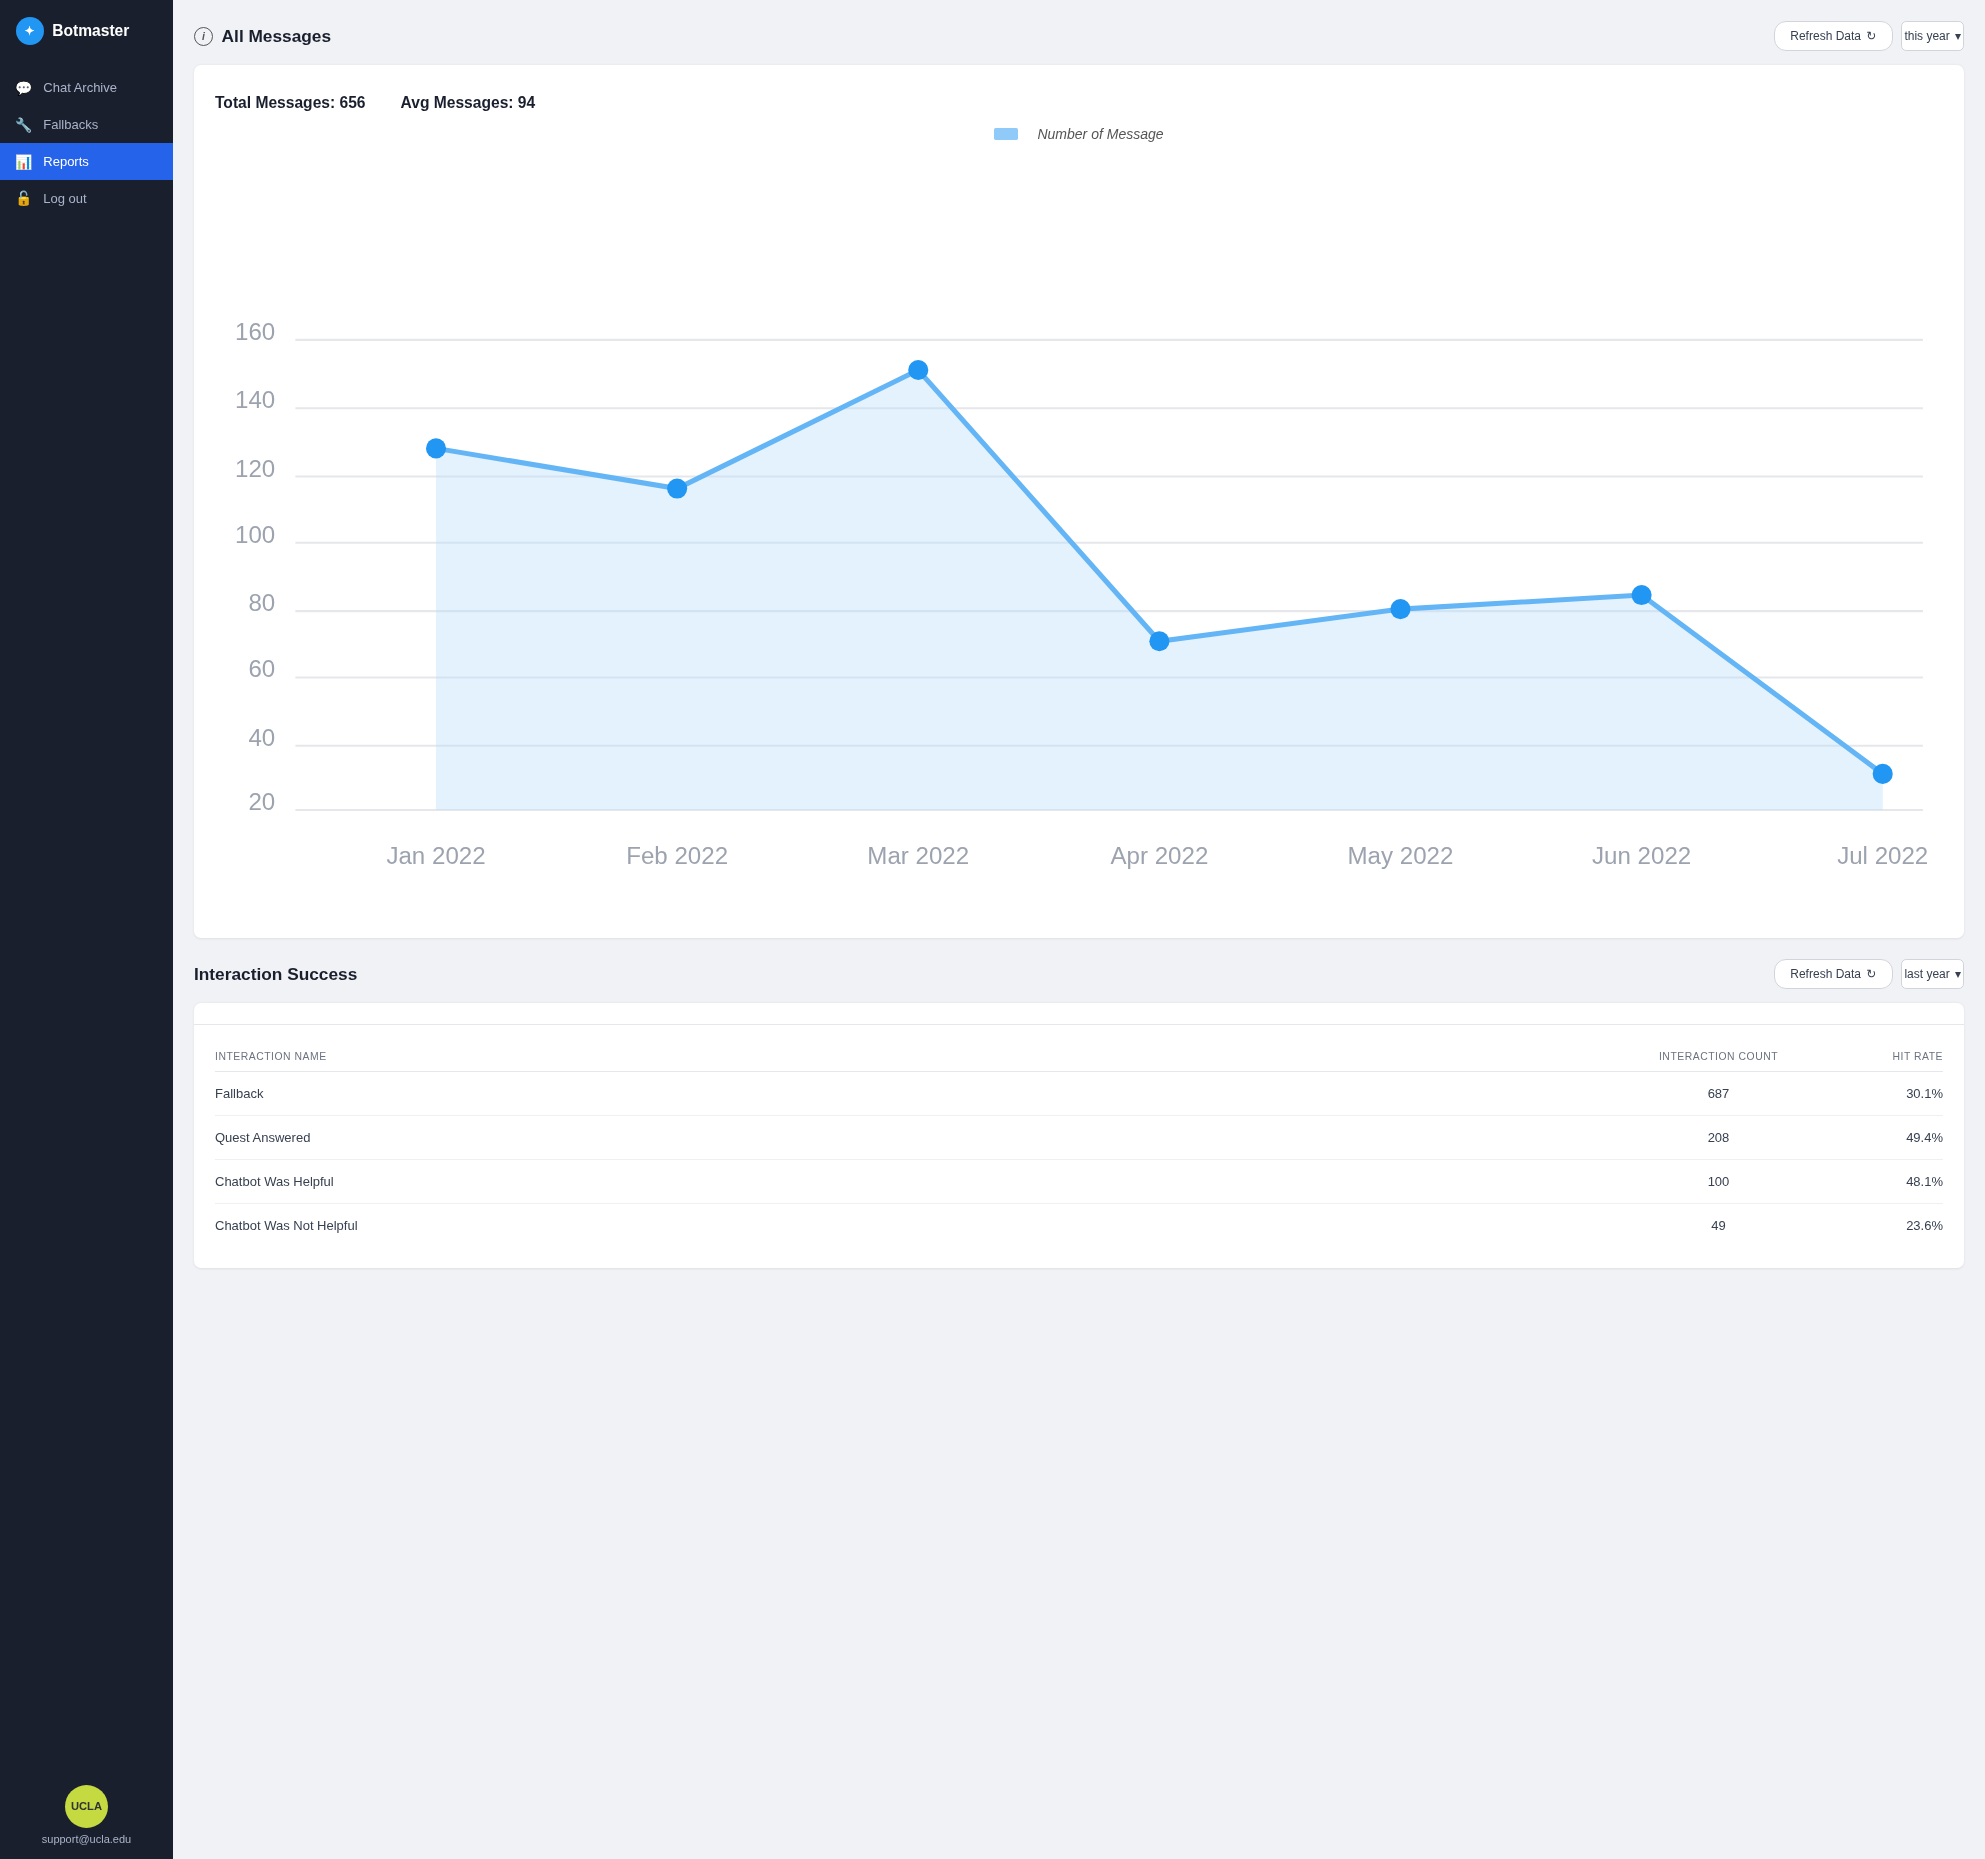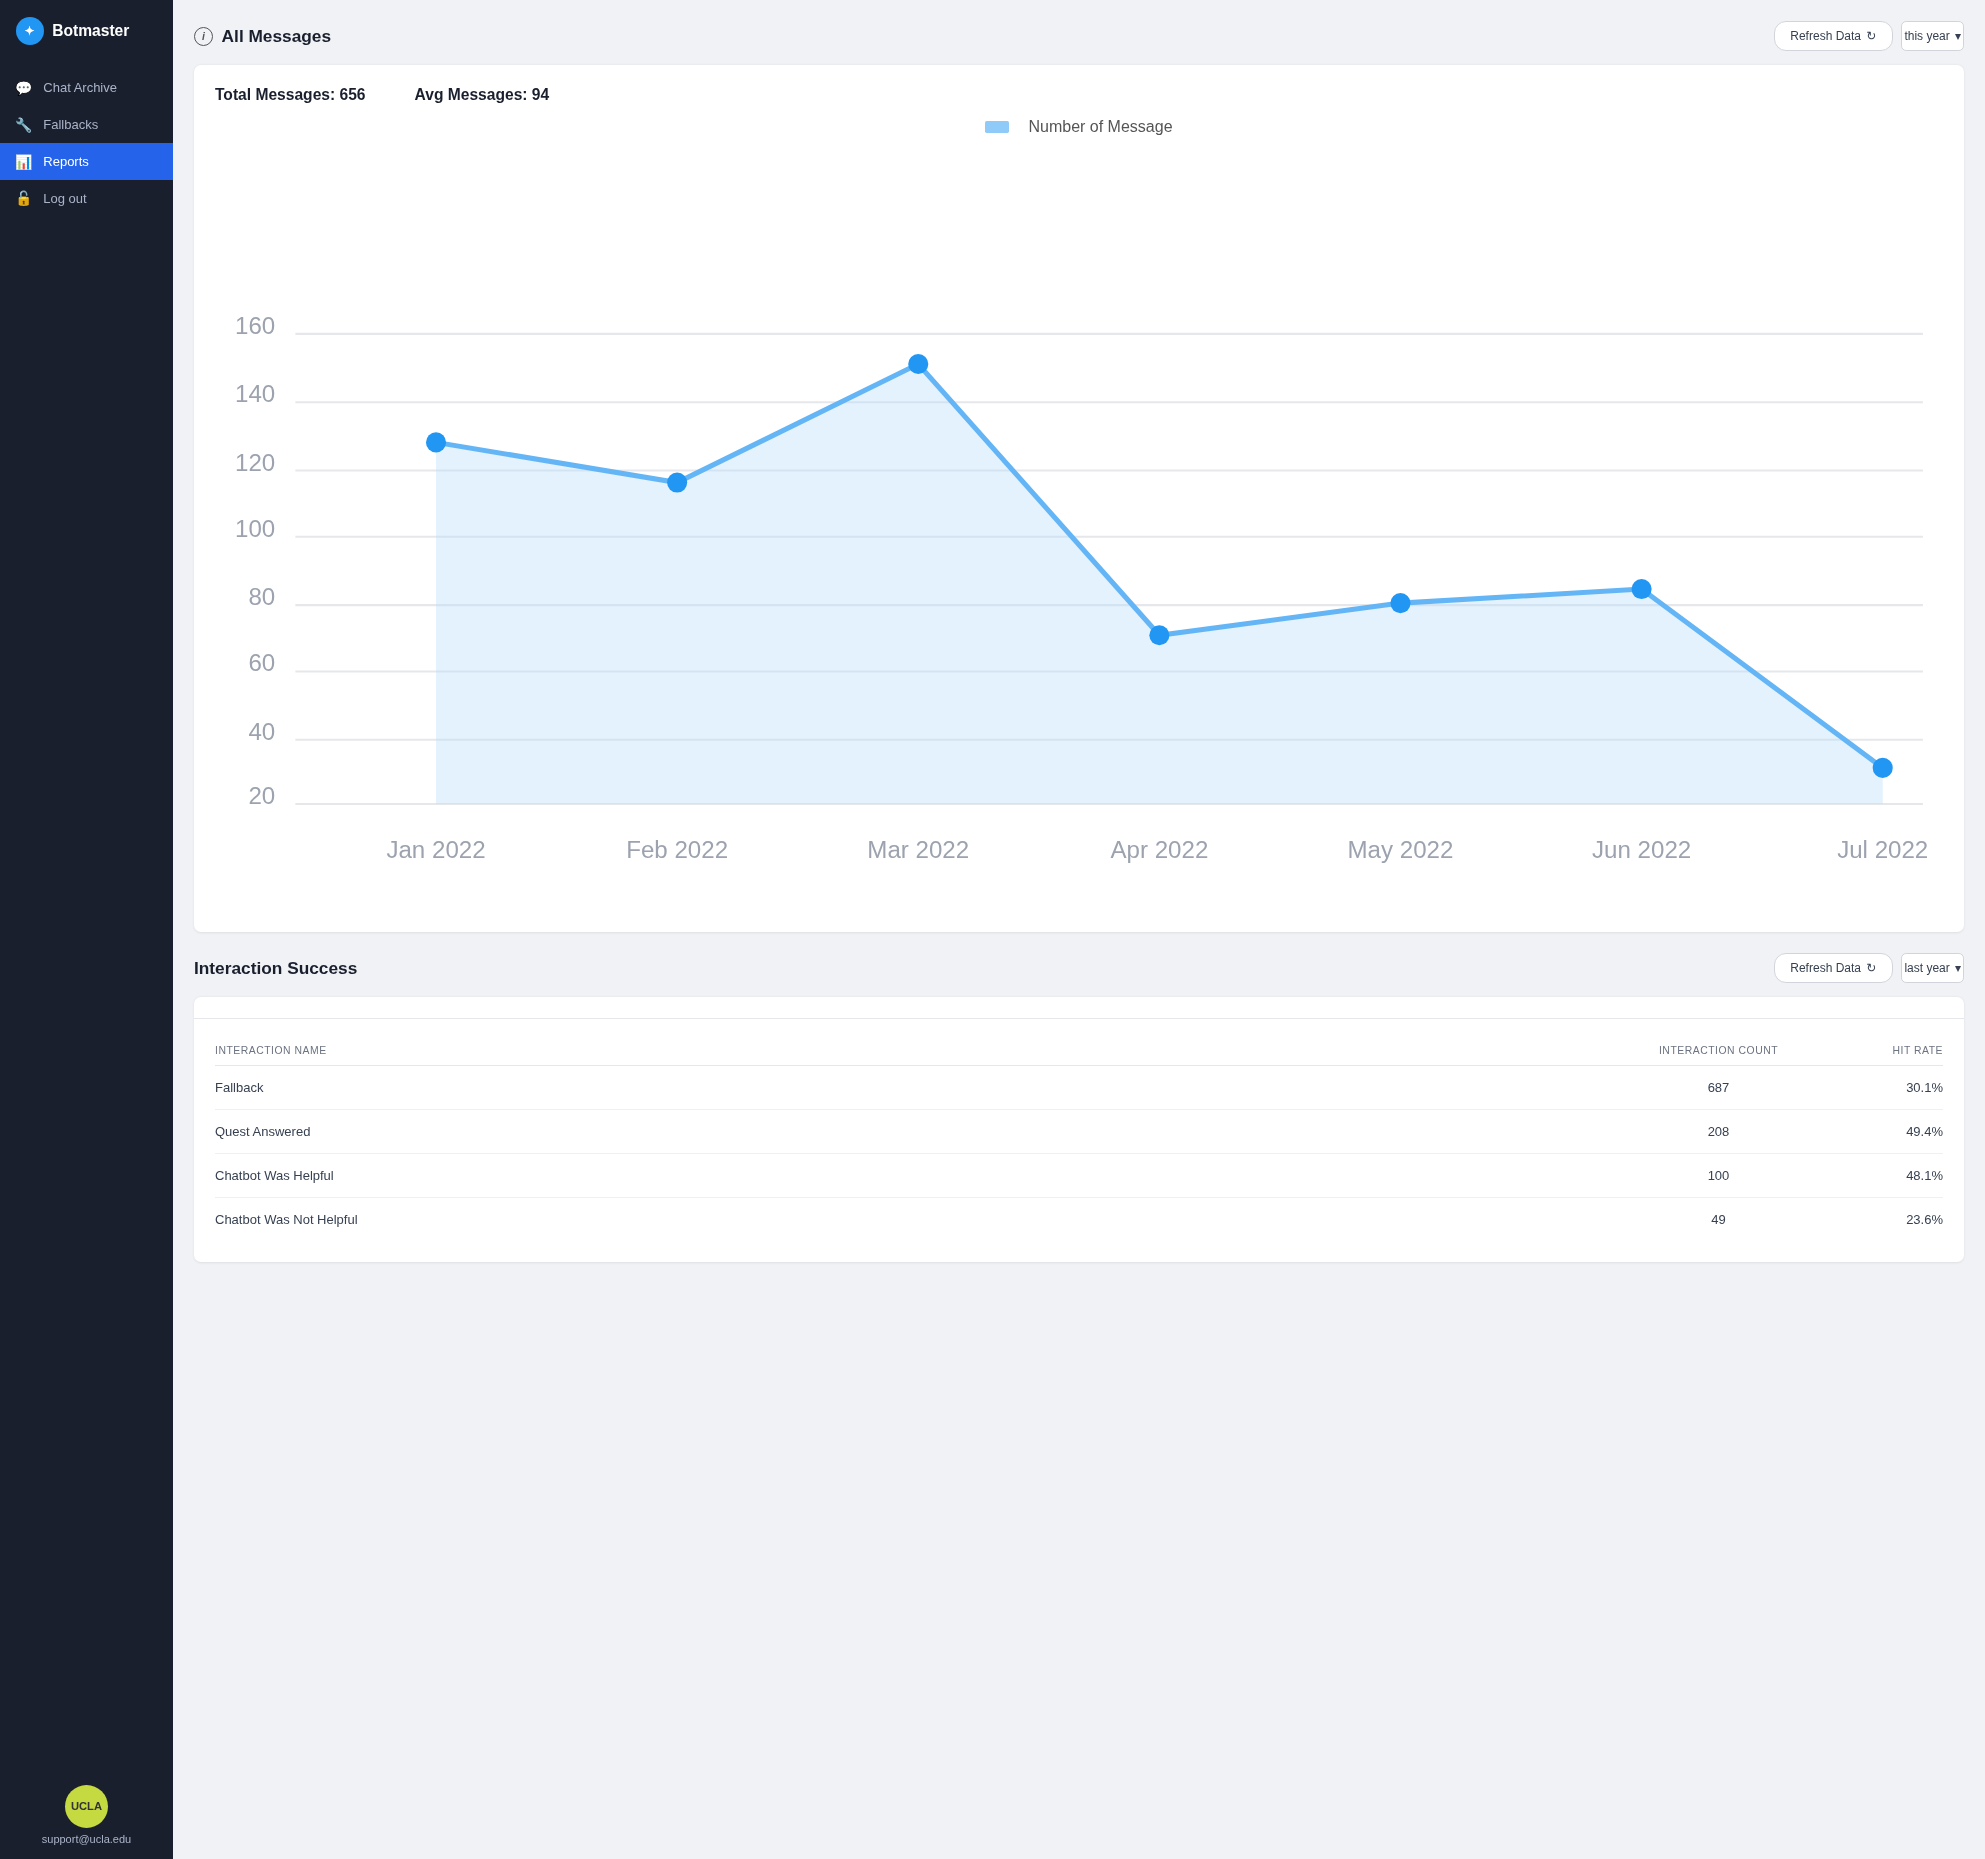--- a/index.html
+++ b/index.html
@@ -125,30 +125,31 @@
       border: 0.9px solid #d1d5db;
       border-radius: 5.2px;
       font-size: 12px;
       color: #374151;
       cursor: pointer;
     }
 
     
     .stats-row {
       display: flex;
-      gap: 49px;
+      gap: 35px;
       margin-bottom: 14px;
+      margin-top: 8px;
     }
     .stat-item { font-size: 15.6px; font-weight: 700; color: #1a1f2e; }
 
     
     .chart-container { position: relative; }
     .chart-legend {
       display: flex; justify-content: center; align-items: center; gap: 19px;
-      margin-bottom: 8.6px; font-size: 16px; color: #555;
+      margin-bottom: 8.6px; font-size: 14px; color: #555; font-style: italic;
     }
     .legend-swatch {
       width: 24px; height: 12px; background: #90caf9; border-radius: 1.7px;
     }
 
     
     .chart-svg { width: 100%; overflow: visible; }
 
     
     .table-header-row {

